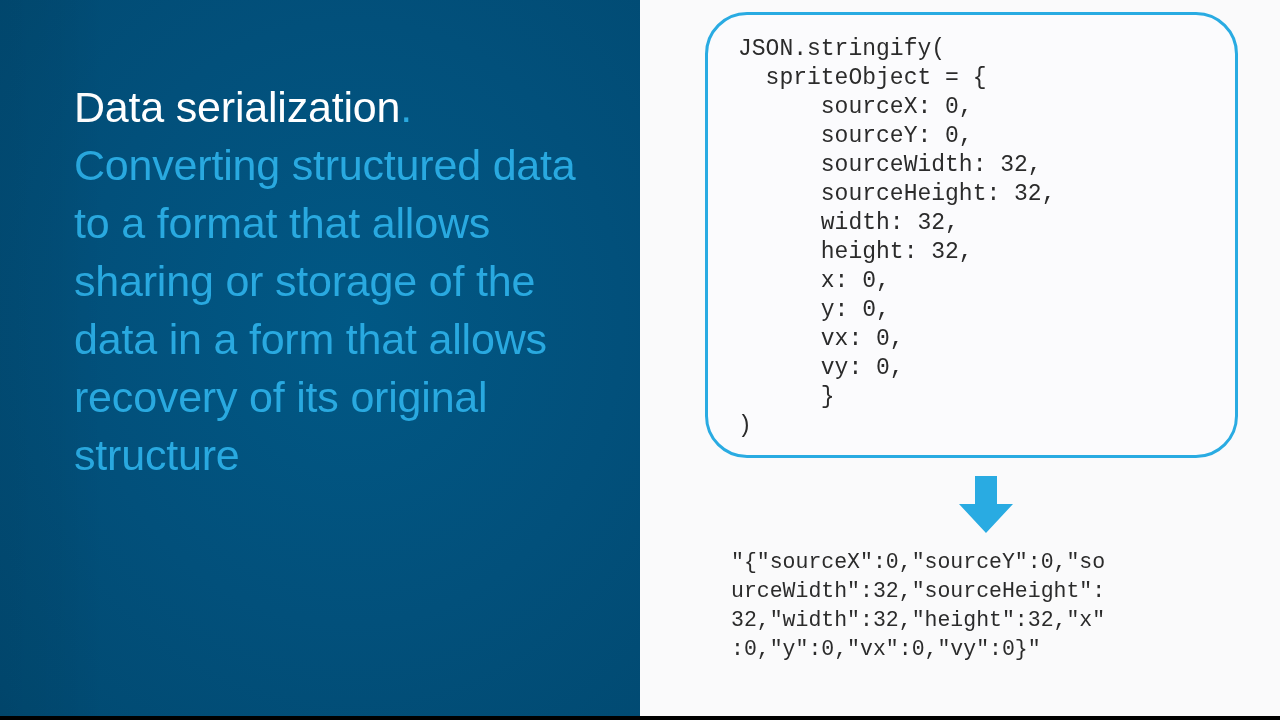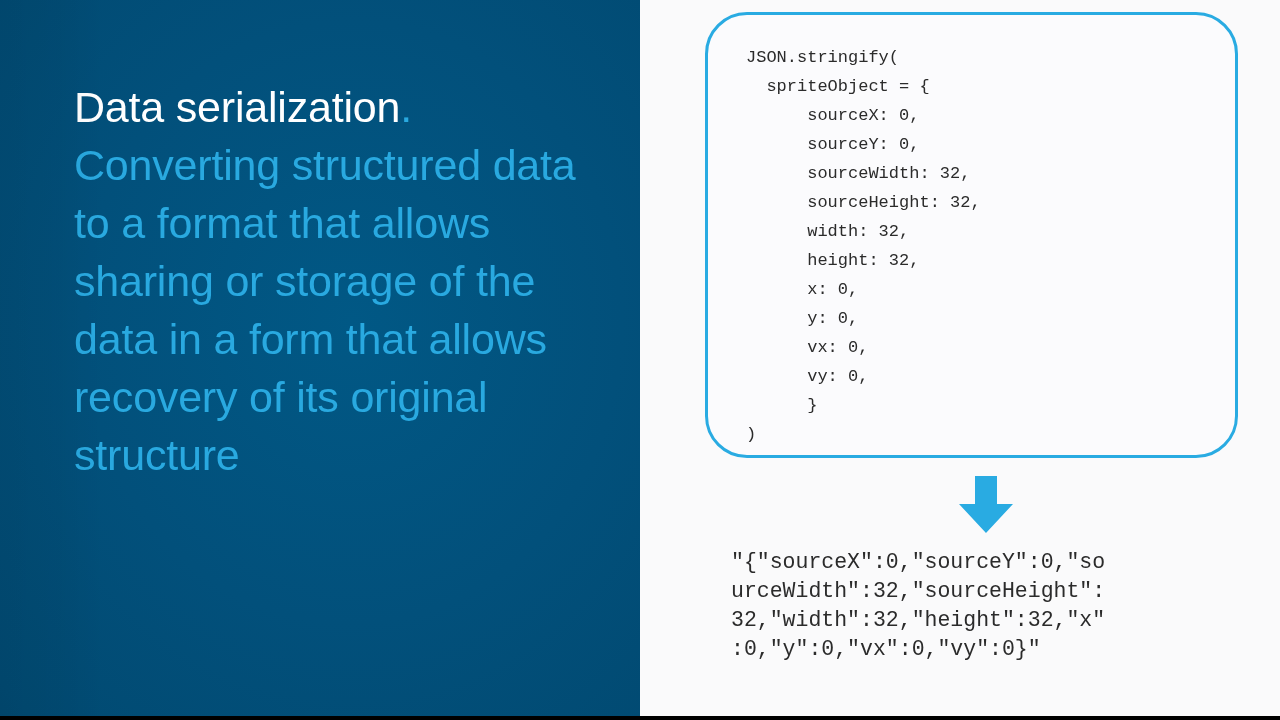--- a/index.html
+++ b/index.html
@@ -100,23 +100,23 @@
     box-sizing: border-box;
     border: 3px solid #29abe2;
     border-radius: 42px;
     background: #fbfbfd;
   }
 
   .code-text {
     position: absolute;
     left: 26px;       
     top: 16px;
-    margin: 12px;
+    margin: 4px;
     font-family: "Liberation Mono", "DejaVu Sans Mono", monospace;
-    font-size: 17px;
+    font-size: 23px;
     line-height: 29px;
     color: #2b2b2b;
     white-space: pre;
     letter-spacing: 0px;
   }
 
   .arrow-wrap {
     position: absolute;
     left: 318px;     
     top: 476px;

